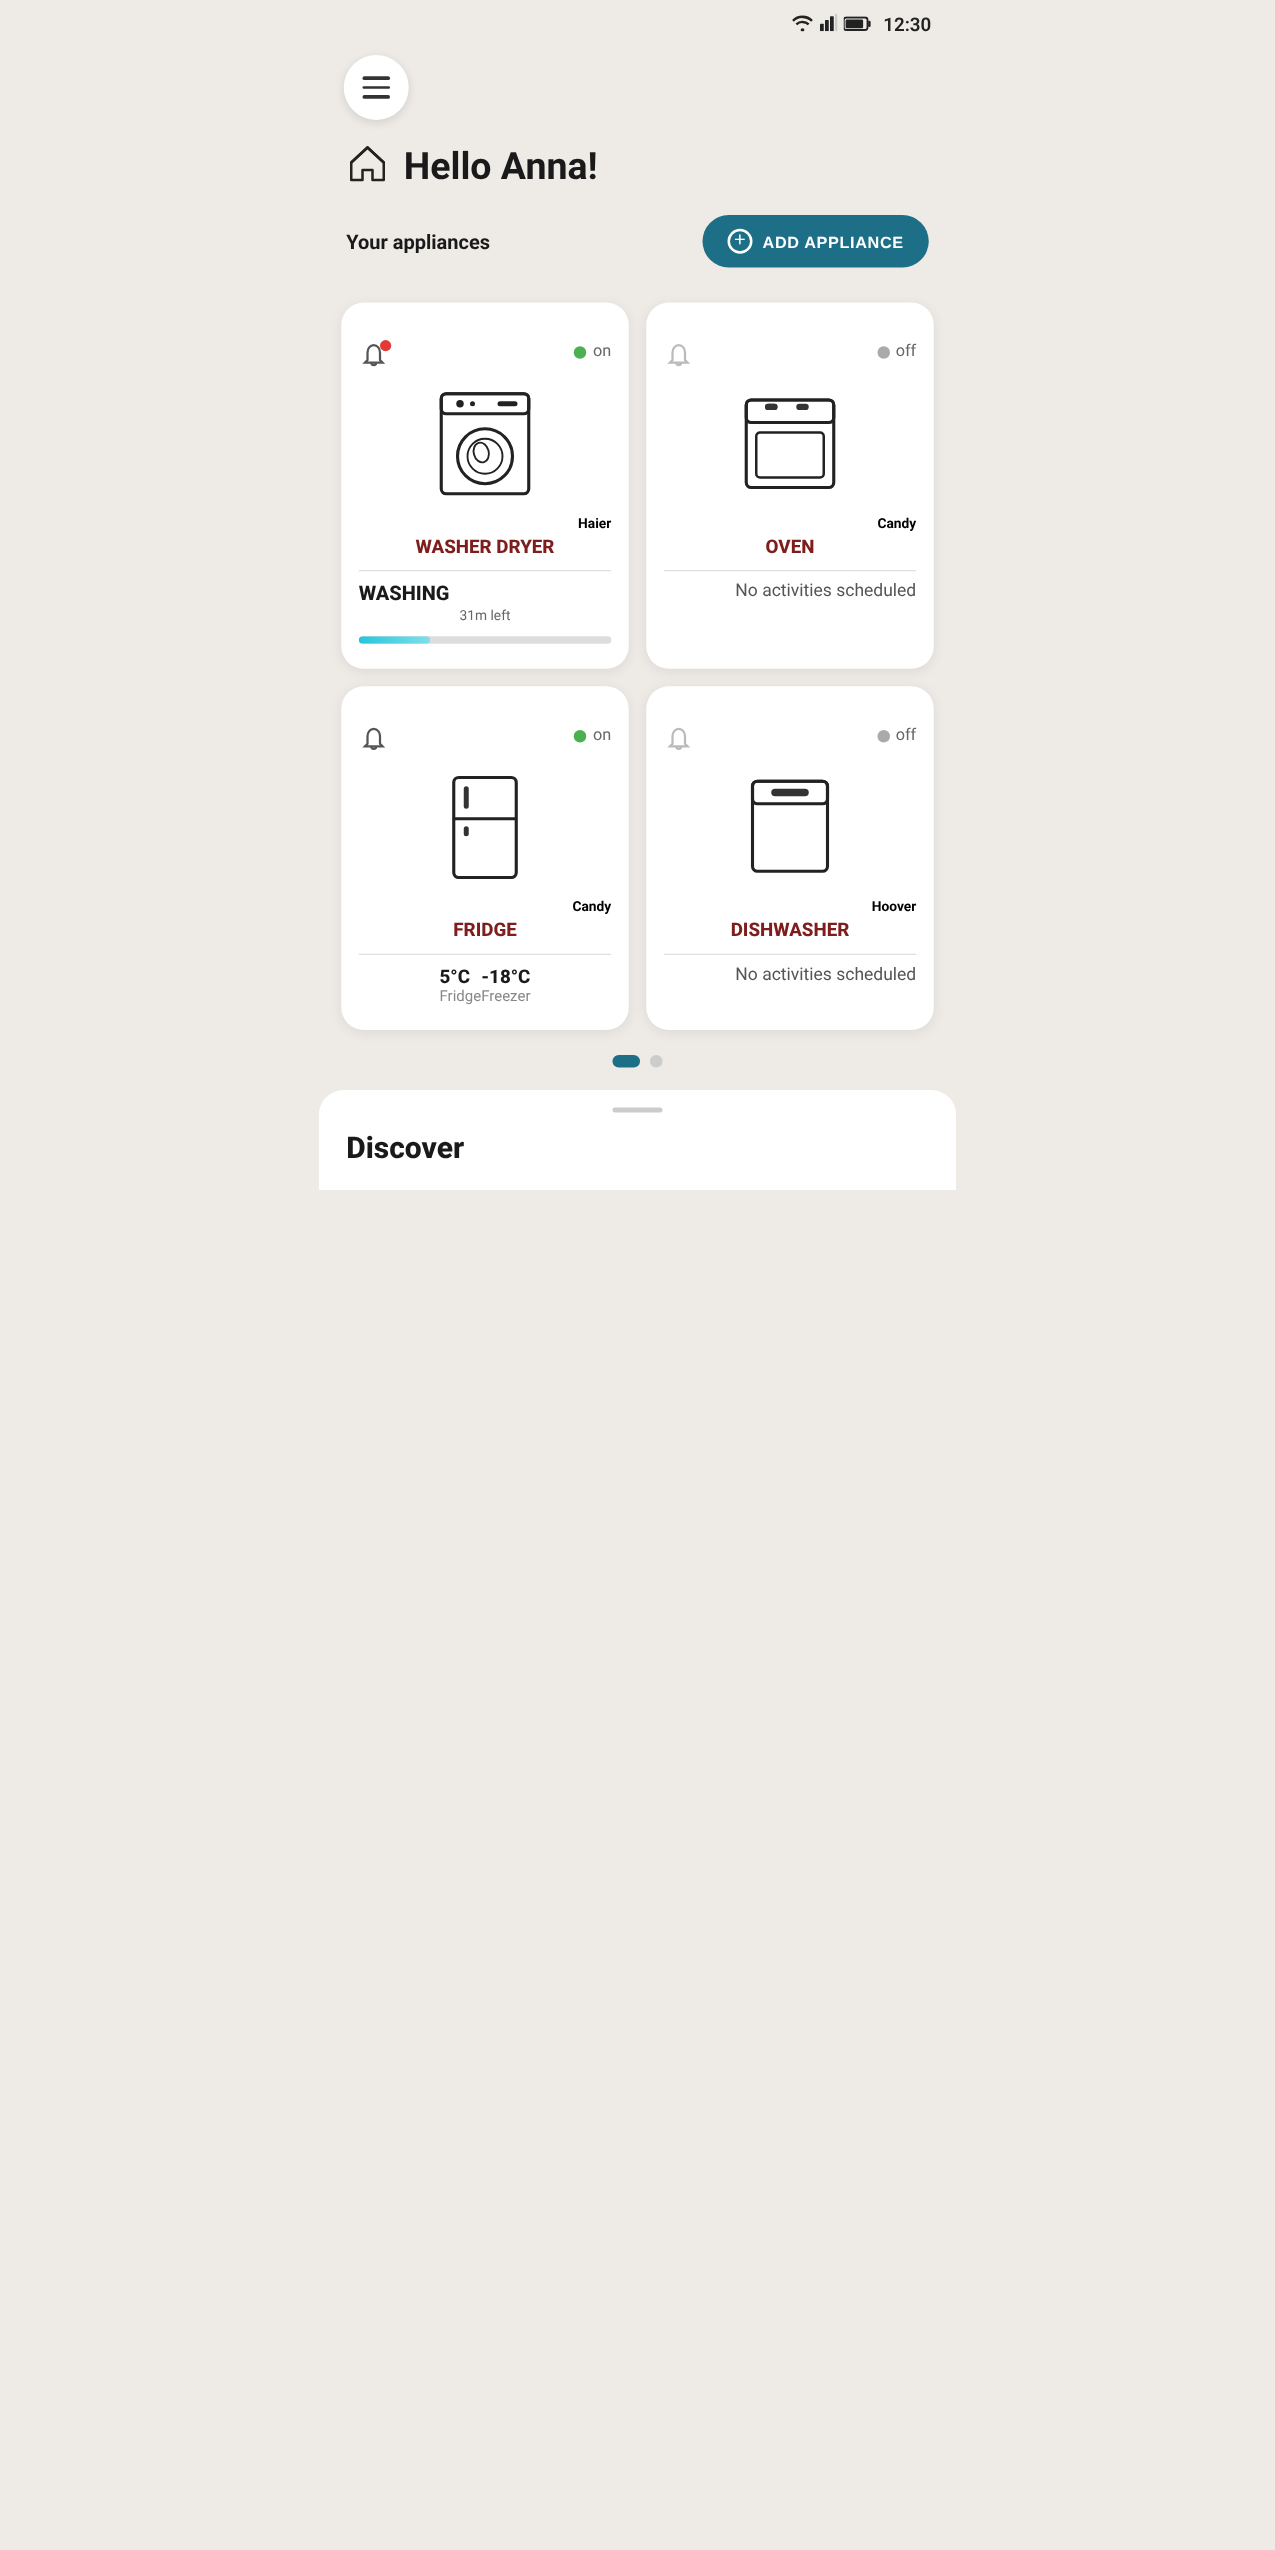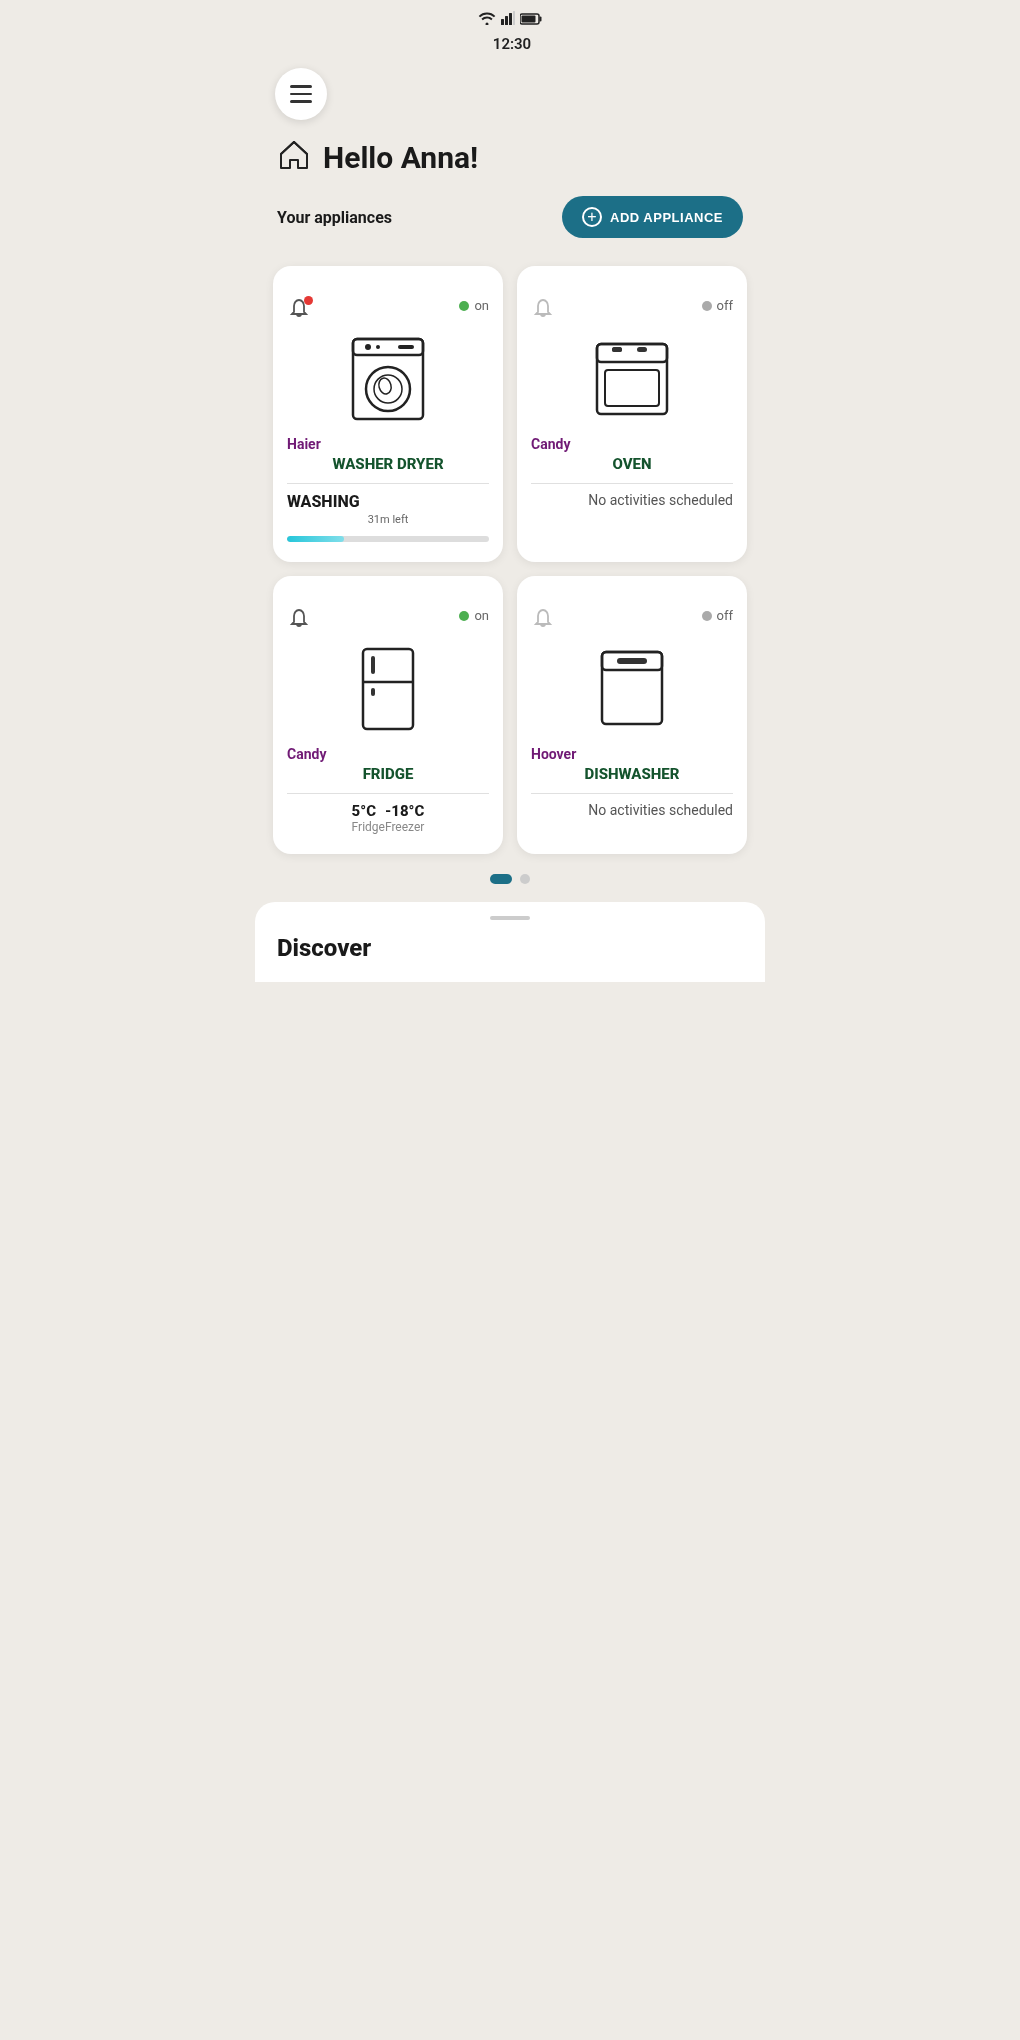--- a/index.html
+++ b/index.html
@@ -14,21 +14,20 @@
       overflow-x: hidden;
     }
 
     
     .status-bar {
       display: flex;
       justify-content: flex-end;
       align-items: center;
       padding: 10px 20px 5px;
       gap: 6px;
-      flex-direction: column;
     }
     .status-icons {
       display: flex;
       align-items: center;
       gap: 5px;
     }
     .status-time {
       font-size: 15px;
       font-weight: 600;
       color: #222;
@@ -160,31 +159,31 @@
     .status-dot.on { background: #4caf50; }
     .status-dot.off { background: #aaa; }
 
     .card-icon-area {
       display: flex;
       justify-content: center;
       margin: 6px 0 12px;
     }
 
     .brand-name {
-      text-align: left;
-      color: #701a75;
-      font-size: 14px;
+      text-align: right;
+      color: #000000;
+      font-size: 11px;
       font-weight: 700;
       margin-bottom: 3px;
     }
     .appliance-type {
       text-align: center;
       font-size: 15px;
       font-weight: 800;
-      color: #14532d;
+      color: #7f1d1d;
       text-transform: uppercase;
       margin-bottom: 10px;
     }
     .card-divider {
       height: 1px;
       background: #e0e0e0;
       margin: 8px 0;
     }
     .card-status-text {
       text-align: right;

